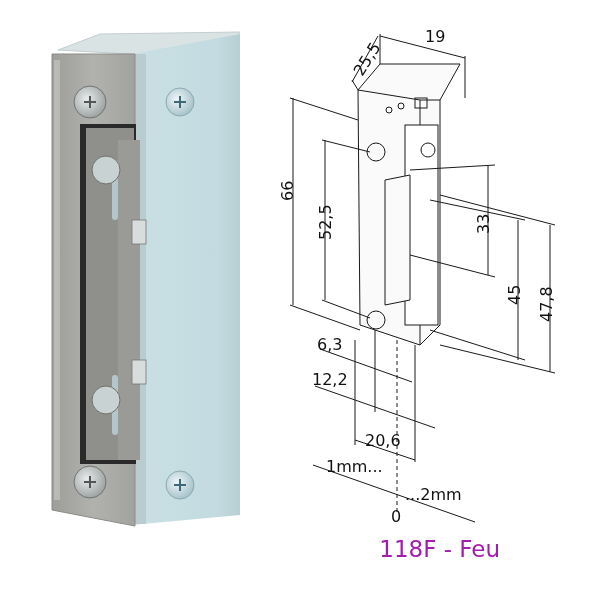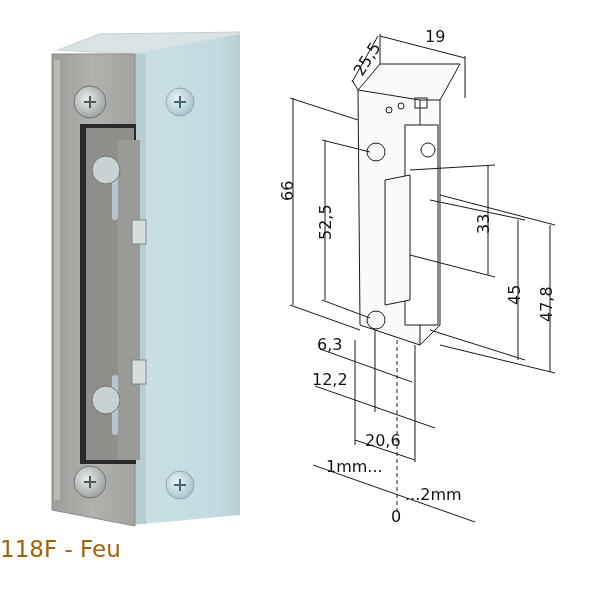--- a/index.html
+++ b/index.html
@@ -1,21 +1,21 @@
 <!DOCTYPE html>
 <html><head>
   <meta charset="utf-8">
   <style>
     html, body { margin: 0; padding: 0; background: #ffffff; }
     body { width: 600px; height: 600px; position: relative; overflow: hidden;
            font-family: "DejaVu Sans", sans-serif; }
     .photo { position: absolute; left: 40px; top: 20px; width: 200px; height: 520px; }
     .drawing { position: absolute; left: 260px; top: 0; width: 340px; height: 540px; }
-    .caption { position: absolute; left: 0; top: 536px; width: 500px; text-align: left;
-               font-family: "DejaVu Sans", sans-serif; font-size: 23px; color: #a16207; }
+    .caption { position: absolute; left: 0; top: 536px; width: 500px; text-align: right;
+               font-family: "DejaVu Sans", sans-serif; font-size: 23px; color: #a21caf; }
     svg text { font-family: "DejaVu Sans", sans-serif; fill: #111; }
   </style>
 </head>
 <body>
 
 <div class="photo">
   <svg width="200" height="520" viewBox="0 0 200 520">
     <defs>
       <linearGradient id="faceGrad" x1="0" x2="1" y1="0" y2="0">
         <stop offset="0" stop-color="#9d9e99"></stop>

